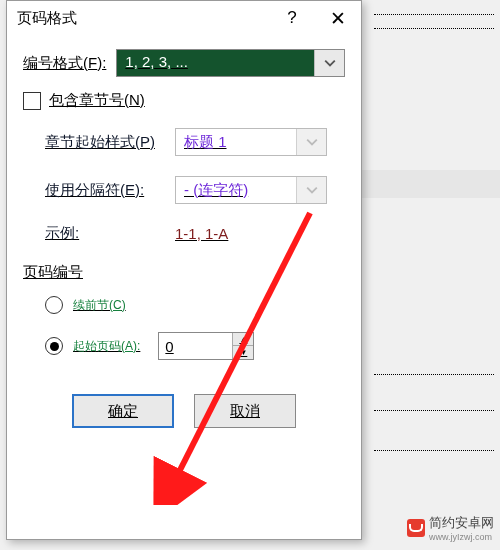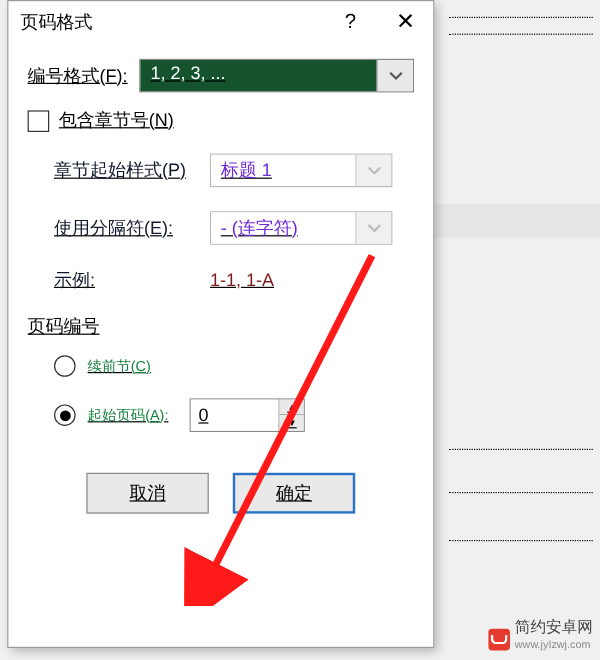--- a/index.html
+++ b/index.html
@@ -34,21 +34,21 @@
   .radio-label { font-size: 12px; color: #15803d; }
   .spinner { display: flex; border: 1px solid #888; height: 28px; width: 96px; margin-left: 18px; }
   .spinner .val { flex: 1; padding: 2px 6px; font-size: 15px; background: #fff; display:flex; align-items:center; }
   .spinner .btns { display: flex; flex-direction: column; border-left: 1px solid #aaa; }
   .spinner .btns div { width: 20px; height: 13px; font-size: 8px; display: flex; align-items: center; justify-content: center; background: #e9e9e9; }
   .spinner .btns div:first-child { border-bottom: 1px solid #aaa; }
   .button-row { display: flex; justify-content: center; gap: 20px; margin-top: 34px; }
   .btn { width: 102px; height: 34px; border: 1px solid #888; background: #e9e9e9; font-size: 15px; display: flex; align-items: center; justify-content: center; cursor: pointer; }
   .btn.ok { border: 2px solid #2b73c8; }
   .arrow { position: absolute; z-index: 5; pointer-events: none; }
-  .watermark { position: absolute; right: 6px; bottom: 8px; z-index: 10; display: flex; align-items: flex-end; gap: 4px; font-size: 13px; color: #444; margin-top: 42px; }
+  .watermark { position: absolute; right: 6px; bottom: 8px; z-index: 10; display: flex; align-items: center; gap: 4px; font-size: 13px; color: #444; margin-top: 42px; }
   .watermark .logo { width: 18px; height: 18px; background: #e63b2e; border-radius: 3px; position: relative; }
   .watermark .logo::after { content: ""; position: absolute; width: 10px; height: 6px; border: 2px solid #fff; border-top: none; border-radius: 0 0 5px 5px; top: 5px; left: 2px; }
   svg.chev { width: 12px; height: 12px; }
   .underline { text-decoration: underline; }
 </style>
 </head>
 <body>
 
 <div class="bg-lines">
   <div class="dotted" style="top:14px;"></div>
@@ -136,22 +136,22 @@
       <div class="spinner">
         <div class="val">0</div>
         <div class="btns">
           <div>▲</div>
           <div>▼</div>
         </div>
       </div>
     </div>
 
     <div class="button-row">
+      <div class="btn ok">确定</div>
       <div class="btn">取消</div>
-      <div class="btn ok">确定</div>
     </div>
   </div>
 </div>
 
 <svg class="arrow" style="left:150px; top:205px;" width="180" height="300">
   <defs>
     <marker id="ah" markerWidth="12" markerHeight="12" refX="2" refY="5" orient="auto">
       <path d="M0,0 L10,5 L0,10 Z" fill="#ff1a1a"></path>
     </marker>
   </defs>

